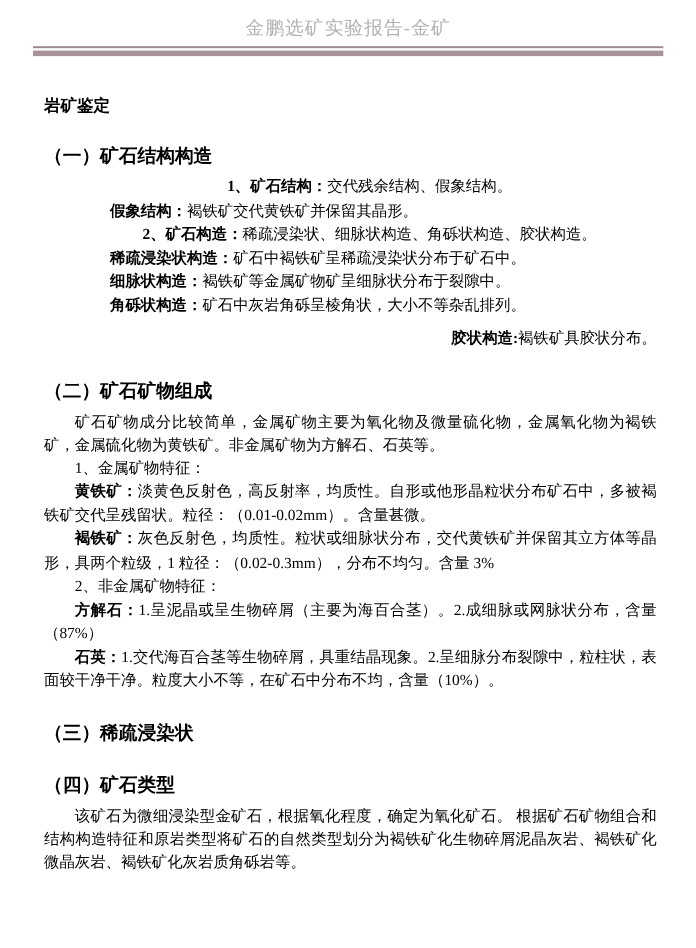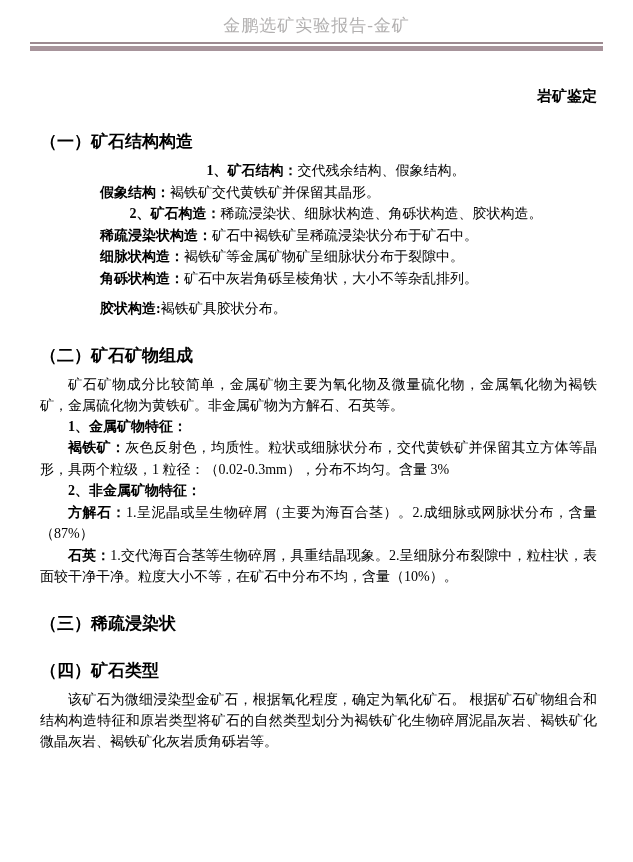--- a/index.html
+++ b/index.html
@@ -18,39 +18,39 @@
     color:#b2b0b0;
     letter-spacing:1px;
   }
   .header-rule{margin:5px 30px 0 30px;}
   .header-rule .thin{height:2px;}
   .header-rule .gapline{height:2px;background:#ffffff;}
   .header-rule .thick{height:5px;}
   .content{padding:0 36px 0 40px;}
   .doc-title{
     font-size:15px;font-weight:bold;
-    margin-top:36px;margin-bottom:0;text-align:right;
+    margin-top:36px;margin-bottom:0;
   }
   .h2{
     font-size:17px;font-weight:bold;
     margin-top:24px;margin-bottom:7px;
   }
   .line{font-size:14px;line-height:21.5px;}
   .indent-1{padding-left:35px;text-align:center;}
   .indent-2{padding-left:60px;}
-  .gap-before{margin-top:9px;}
+  .gap-before{margin-top:9px;text-align:right;}
   .lbl{font-weight:bold;}
   .para{
     font-size:14px;line-height:21px;
     text-indent:2em;text-align:justify;
     margin:0;
   }
   .sub-bold{
     font-size:14px;line-height:21.5px;
-    font-weight:bold;padding-left:2em;
+    font-weight:normal;padding-left:2em;
   }
   .mineral-para{
     font-size:14px;line-height:21.5px;
     text-indent:2em;text-align:justify;
     margin:0;
   }
 </style>
 </head>
 <body>
 
@@ -90,20 +90,23 @@
       <span class="lbl">角砾状构造：</span><span>矿石中灰岩角砾呈棱角状，大小不等杂乱排列。</span>
     </div>
     <div class="line indent-2 gap-before">
       <span class="lbl">胶状构造:</span><span>褐铁矿具胶状分布。</span>
     </div>
 
     <div class="h2">（二）矿石矿物组成</div>
     <p class="para">矿石矿物成分比较简单，金属矿物主要为氧化物及微量硫化物，金属氧化物为褐铁矿，金属硫化物为黄铁矿。非金属矿物为方解石、石英等。</p>
     <div class="sub-bold">1、金属矿物特征：</div>
     <p class="mineral-para">
+      <span class="lbl">黄铁矿：</span><span>淡黄色反射色，高反射率，均质性。自形或他形晶粒状分布矿石中，多被褐铁矿交代呈残留状。粒径：（0.01-0.02mm）。含量甚微。</span>
+    </p>
+    <p class="mineral-para">
       <span class="lbl">褐铁矿：</span><span>灰色反射色，均质性。粒状或细脉状分布，交代黄铁矿并保留其立方体等晶形，具两个粒级，1 粒径：（0.02-0.3mm），分布不均匀。含量 3%</span>
     </p>
     <div class="sub-bold">2、非金属矿物特征：</div>
     <p class="mineral-para">
       <span class="lbl">方解石：</span><span>1.呈泥晶或呈生物碎屑（主要为海百合茎）。2.成细脉或网脉状分布，含量（87%）</span>
     </p>
     <p class="mineral-para">
       <span class="lbl">石英：</span><span>1.交代海百合茎等生物碎屑，具重结晶现象。2.呈细脉分布裂隙中，粒柱状，表面较干净干净。粒度大小不等，在矿石中分布不均，含量（10%）。</span>
     </p>
 

